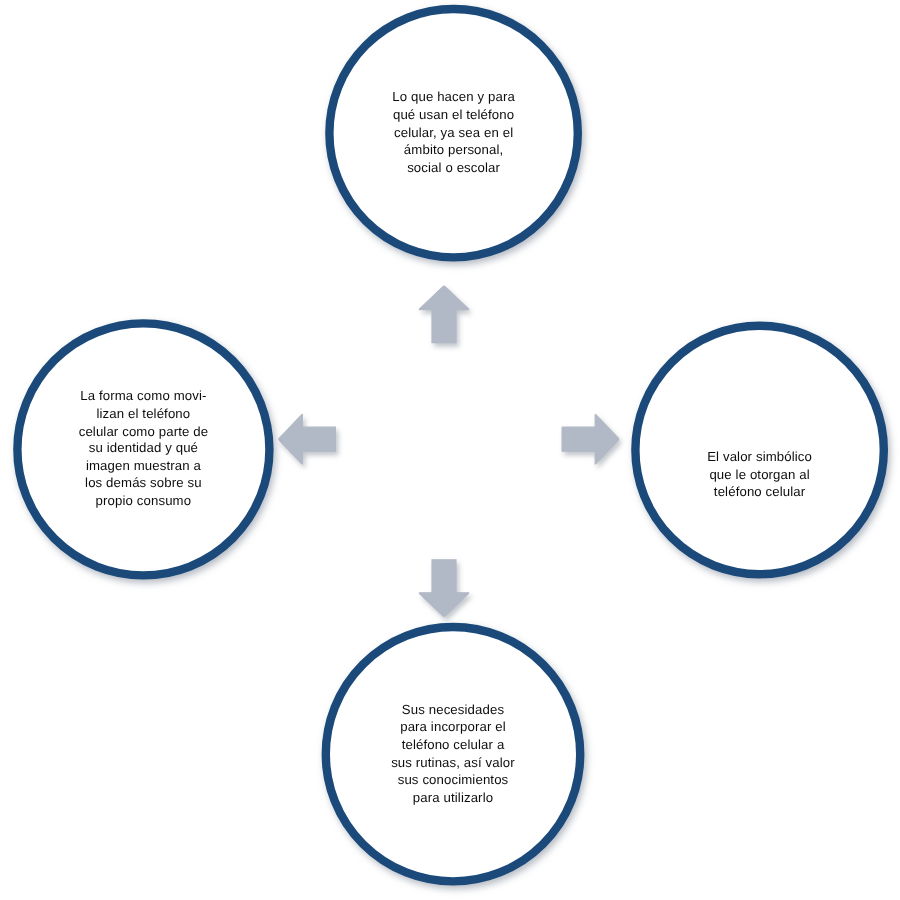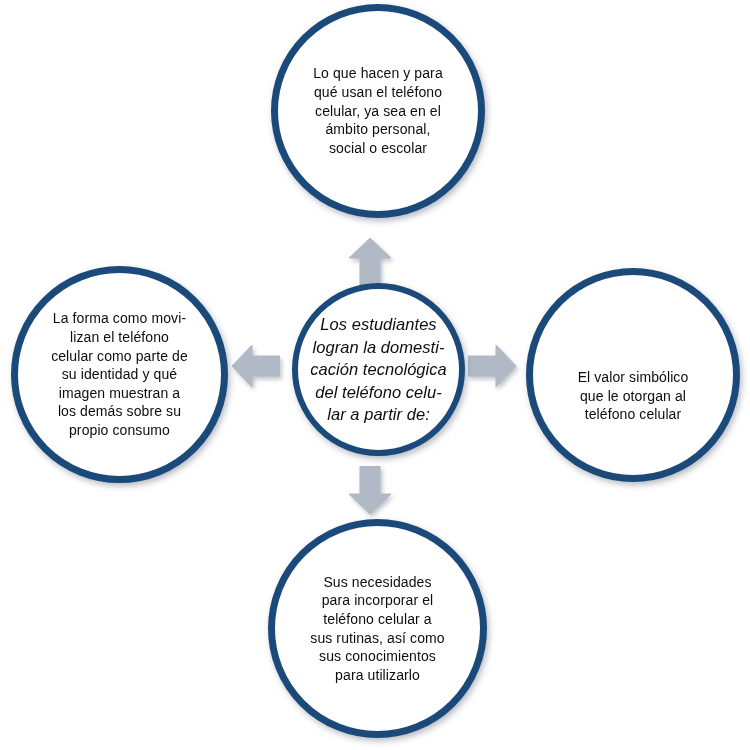--- a/index.html
+++ b/index.html
@@ -38,21 +38,21 @@
     color: #0d0d0d;
     white-space: pre-line;
     user-select: none;
   }
 
   
   .node-outer {
     border-width: 7px;
   }
   .node-outer .node-text {
-    font-size: 14px;
+    font-size: 11px;
     line-height: 1.33;
     letter-spacing: 0.1px;
   }
 
   
   .node-center {
     border-width: 6px;
   }
   .node-center .node-text {
     font-size: 16.5px;
@@ -140,26 +140,19 @@
   <div class="node node-outer" id="node-right">
     <div class="node-text">El valor simbólico
 que le otorgan al
 teléfono celular</div>
   </div>
 
   <div class="node node-outer" id="node-bottom">
     <div class="node-text">Sus necesidades
 para incorporar el
 teléfono celular a
-sus rutinas, así como
+sus rutinas, así valor
 sus conocimientos
 para utilizarlo</div>
   </div>
 
-  <div class="node node-center" id="node-center">
-    <div class="node-text">Los estudiantes
-logran la domesti-
-cación tecnológica
-del teléfono celu-
-lar a partir de:</div>
-  </div>
 
 </div>
 
 </body></html>

